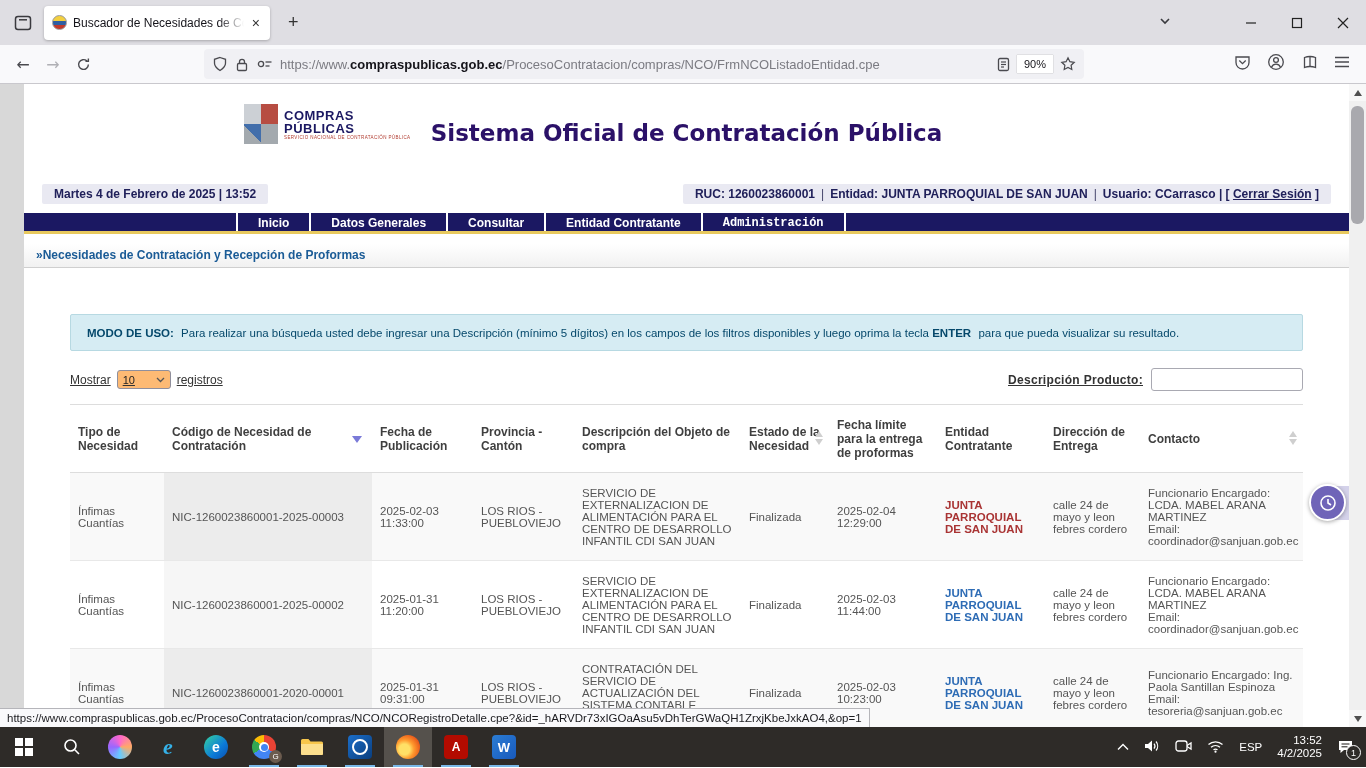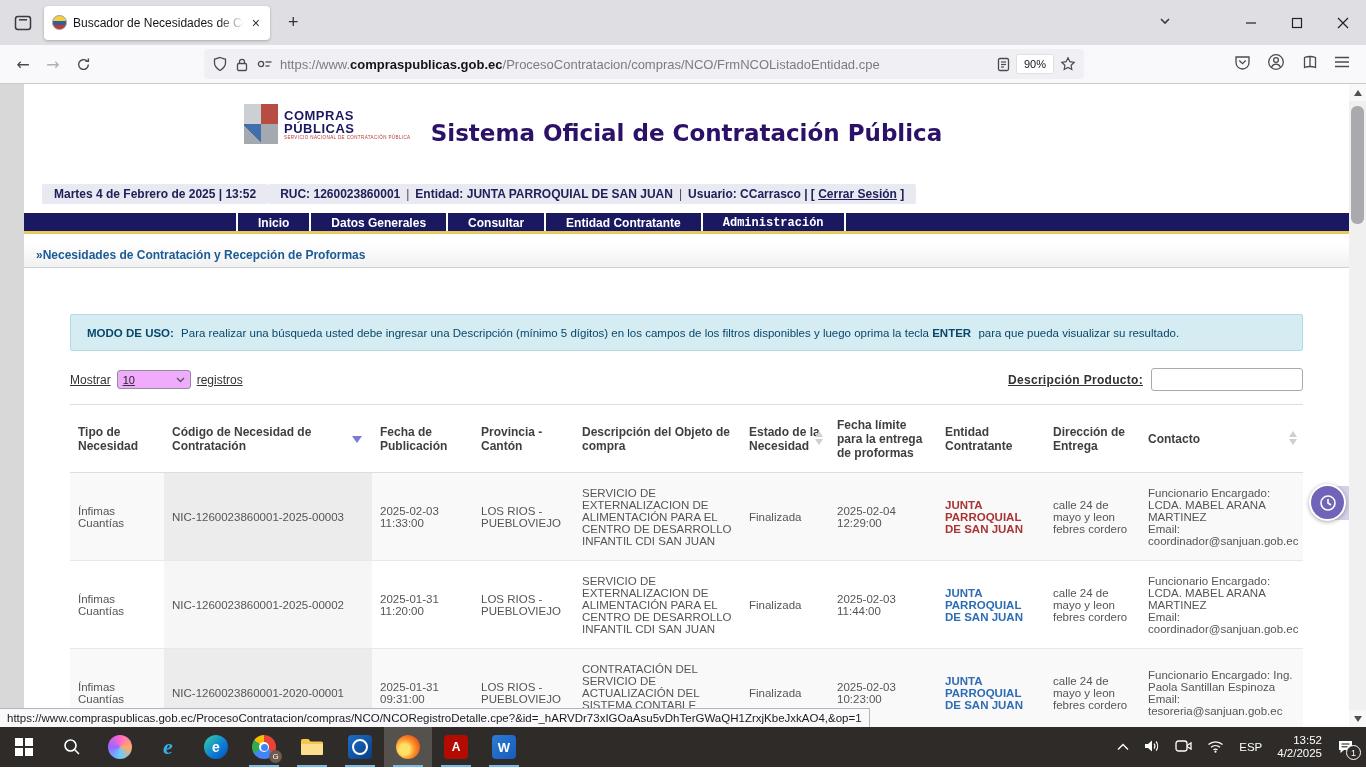--- a/index.html
+++ b/index.html
@@ -40,39 +40,39 @@
   .logo-cp-grid { width:34px; height:40px; background:
       linear-gradient(45deg,#9aa0a6 25%,transparent 25%),
       conic-gradient(#b03a2e 0 25%, #9aa0a6 0 50%, #2e5fa3 0 75%, #c7cbd1 0); opacity:.9; }
   .logo-cp-text { color:#1b1862; font-weight:bold; font-size:13px; line-height:13px; letter-spacing:.5px; }
   .logo-cp-tag { font-size:4.5px; color:#b03a2e; letter-spacing:.4px; }
   .site-title { text-align:center; font-size:23px; font-weight:bold; color:#2b1168; padding-top:18px; font-family:"DejaVu Sans",sans-serif; }
   .logo-ec { position:absolute; right:238px; top:8px; display:flex; gap:8px; align-items:center; }
   .logo-ec-emblem { width:34px; height:40px; background:radial-gradient(circle at 50% 42%,#f4d03f 0 30%,#2e5fa3 30% 55%,#c0392b 55% 75%,#f4d03f 75%); border-radius:50% 50% 45% 45%; border:1px solid #caa83a; }
   .logo-ec-text { font-family:"Liberation Serif",serif; font-size:9px; color:#1b1862; font-weight:bold; line-height:11px; }
 
-  .info-bar { display:flex; justify-content:flex-start; margin:10px 18px 0 18px; font-size:12px; font-weight:bold; color:#20205a; }
+  .info-bar { display:flex; justify-content:space-between; margin:10px 18px 0 18px; font-size:12px; font-weight:bold; color:#20205a; }
   .info-chip { background:#e9e9f2; padding:3px 12px; border-radius:2px; white-space:nowrap; }
   .info-sep { padding:0 6px; font-weight:normal; color:#44446a; }
   .logout-link { color:#20205a; text-decoration:underline; }
 
   .nav-bar { display:flex; margin-top:9px; background:#1b1862; border-bottom:3px solid #e8c95e; height:21px; padding-left:212px; }
   .nav-item { color:#fff; font-size:12px; font-weight:bold; padding:3px 20px 0 20px; border-left:2px solid #fff; white-space:nowrap; }
   .nav-item:last-child { border-right:2px solid #fff;font-family:Liberation Mono, monospace; }
 
   .page-heading { margin-top:10px; padding:4px 0 5px 12px; font-size:12px; font-weight:bold; color:#1a5b96;
      background:linear-gradient(#ffffff,#f1f1f1); border-bottom:1px solid #cfcfcf; }
 
   .usage-box { margin:46px 46px 0 46px; height:37px; background:#d6ecf3; border:1px solid #b7d9e2; border-radius:2px;
      display:flex; align-items:center; padding:9px 16px; font-size:11.5px; color:#05486b; }
   .usage-box b { margin-right:4px; }
 
   .list-controls { margin:17px 46px 0 46px; display:flex; justify-content:space-between; align-items:center; font-size:12px; color:#333;text-decoration:underline; }
   .show-group { display:flex; align-items:center; gap:6px; }
-  .fake-select { width:74px; height:19px; border:1px solid #8f8f9d; border-radius:3px; background:#f0abfc; display:flex; align-items:center; justify-content:space-between; padding:0 5px; font-size:11px; color:#222; }
+  .fake-select { width:54px; height:19px; border:1px solid #8f8f9d; border-radius:3px; background:#fdba74; display:flex; align-items:center; justify-content:space-between; padding:0 5px; font-size:11px; color:#222; }
   .filter-group { display:flex; align-items:center; gap:8px; font-weight:bold; letter-spacing:.3px; }
   .filter-input { width:152px; height:23px; border:1px solid #a9a9b2; border-radius:3px; background:#fff; }
 
   table.needs { margin:13px 46px 0 46px; width:1233px; border-collapse:collapse; table-layout:fixed; font-size:11.5px; color:#555; }
   .needs th { border-top:1px solid #ddd; border-bottom:1px solid #ddd; text-align:left; vertical-align:middle;
       padding:6px 8px; color:#3f3f3f; font-size:12px; font-weight:bold; height:68px; position:relative; }
   .needs td { padding:6px 8px; vertical-align:middle; border-bottom:1px solid #e8e8e8; height:88px; overflow:hidden; }
   .needs tr.odd td { background:#f9f9f9; }
   .needs tr.odd td.col-codigo { background:#ececec; }
   .needs tr.even td.col-codigo { background:#f6f6f6; }

